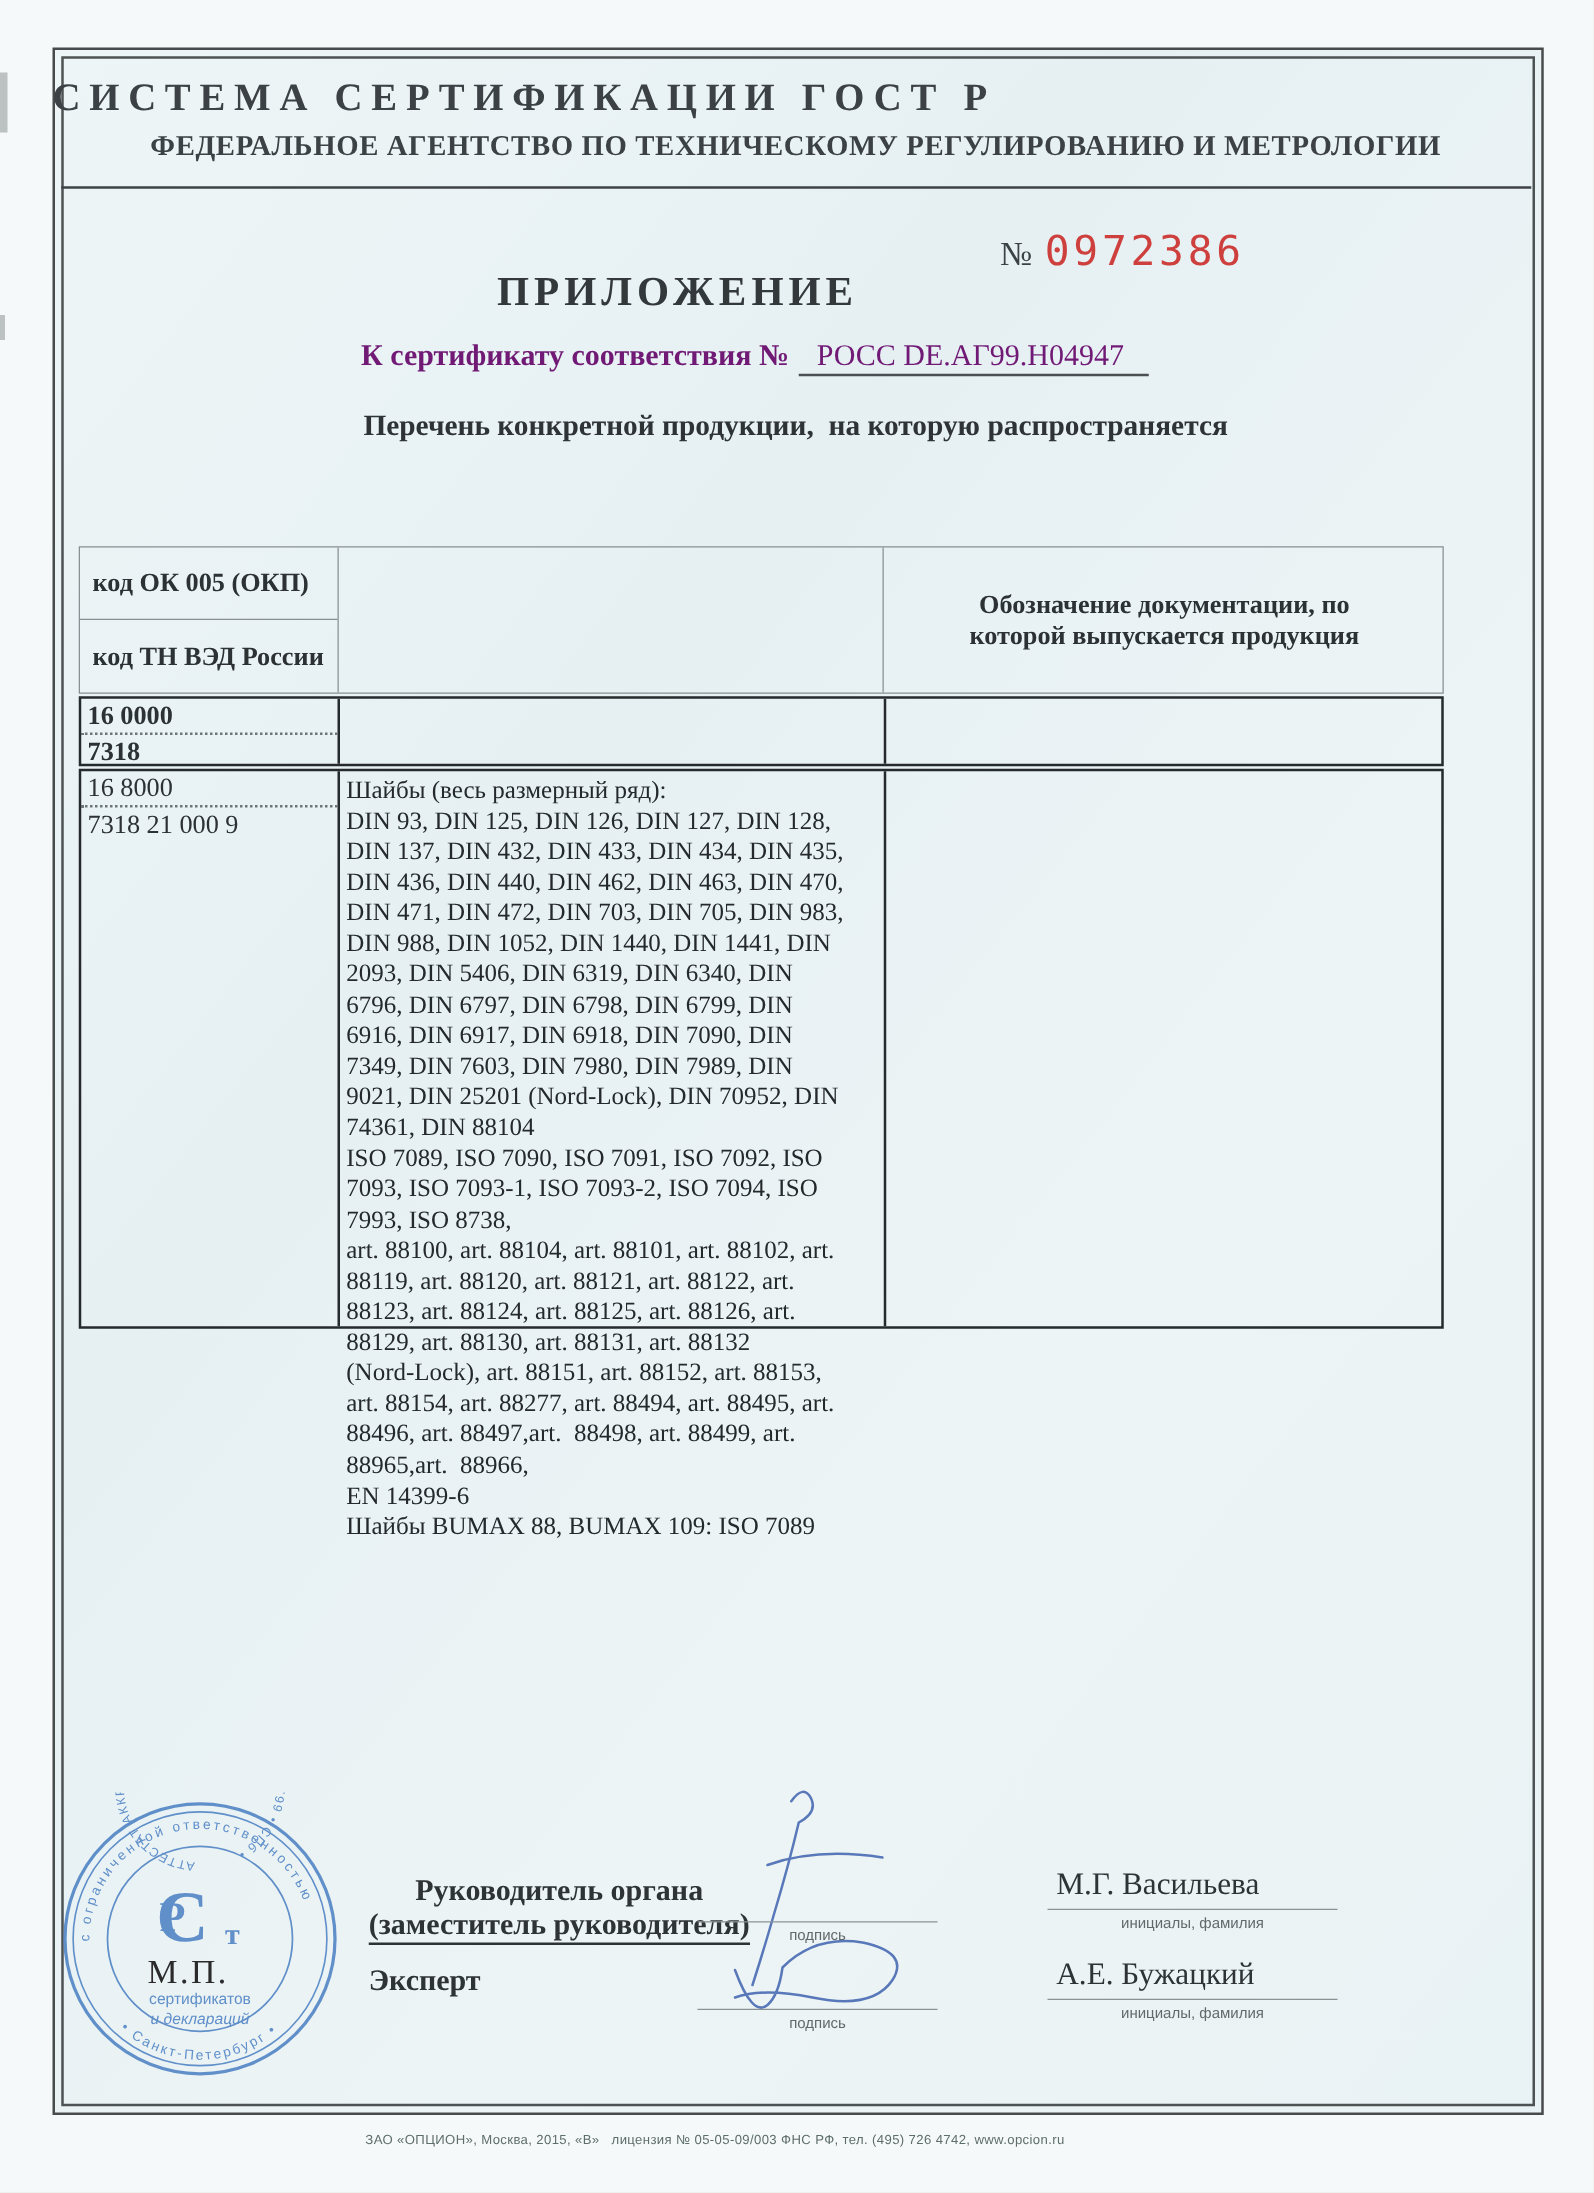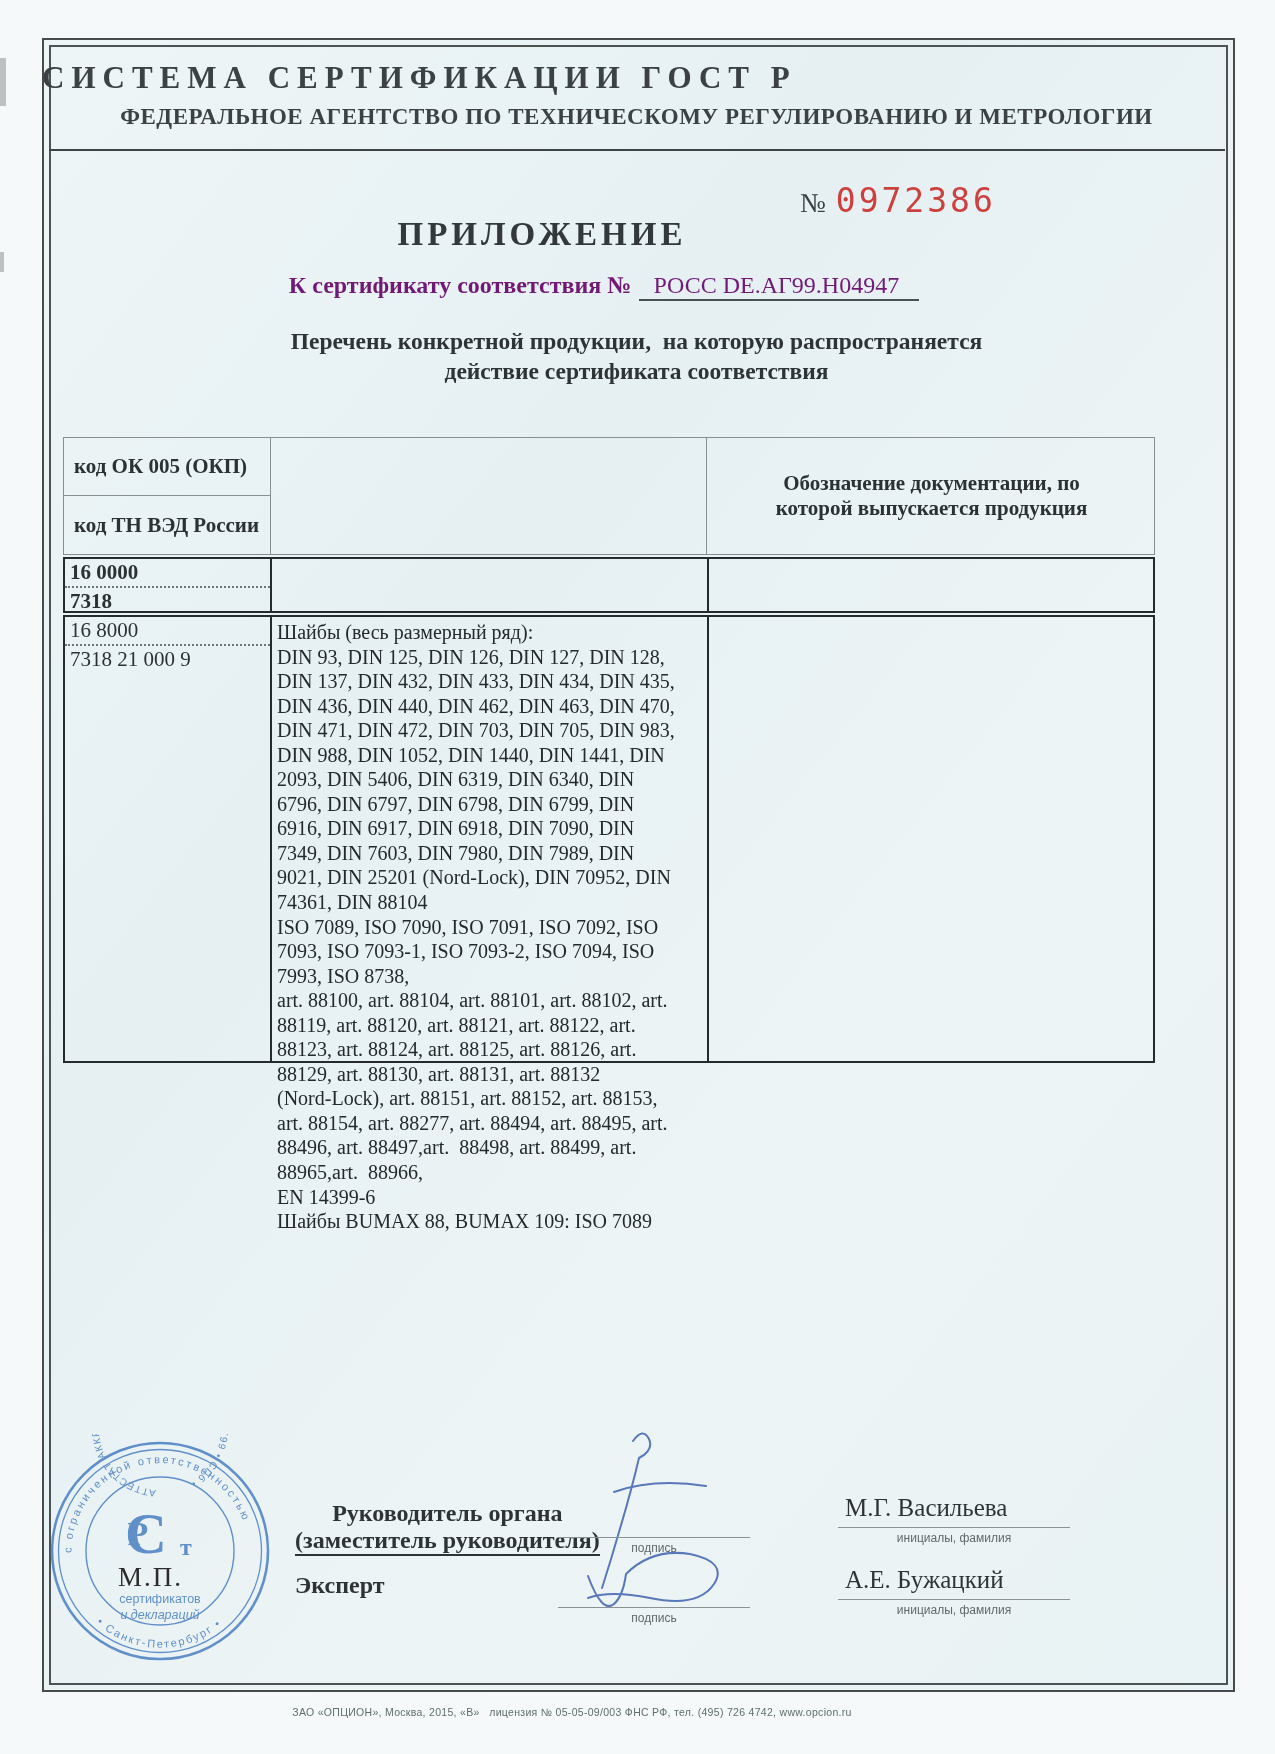--- a/index.html
+++ b/index.html
@@ -103,21 +103,20 @@
   <div class="docnum">
     <span class="lbl">№</span><span class="val" style="color:#ce403d">0972386</span>
   </div>
 
   <div class="doc-title">ПРИЛОЖЕНИЕ</div>
   <div class="cert-line">
     <span class="pre">К сертификату соответствия №</span><span class="num">РОСС DE.АГ99.Н04947</span>
   </div>
   <div class="subtitle">
     <div>Перечень конкретной продукции,&nbsp; на которую распространяется</div>
-    <div>действие сертификата соответствия</div>
   </div>
 
   <div class="thead">
     <div class="th-col1">
       <div class="th-c1t">код ОК 005 (ОКП)</div>
       <div class="th-c1b">код ТН ВЭД России</div>
     </div>
     <div class="th-col3">
       <div class="inner">Обозначение документации, по которой выпускается продукция</div>
     </div>

